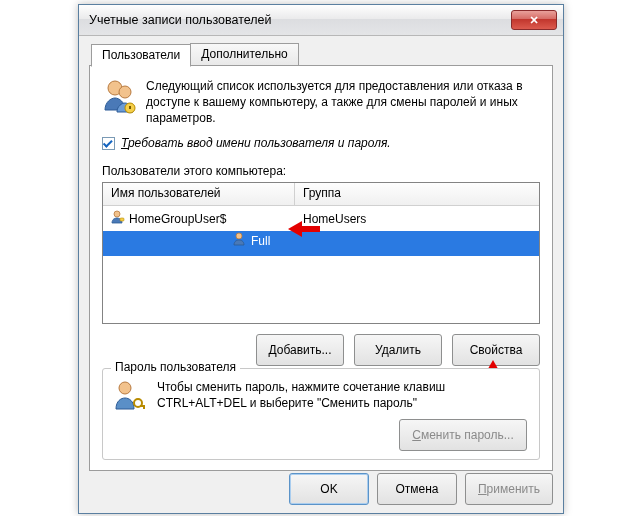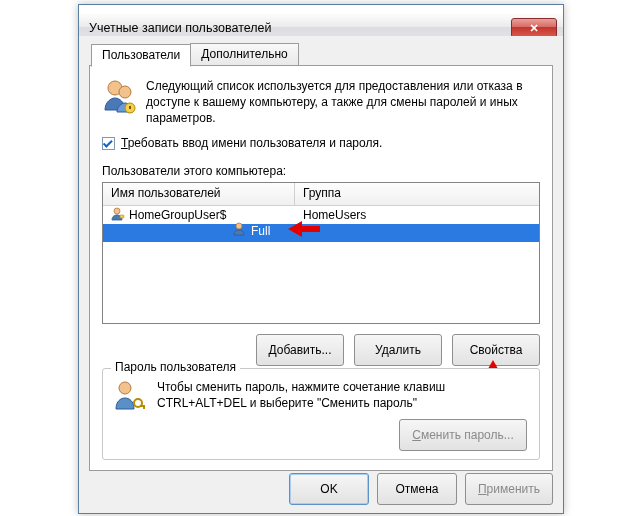--- a/index.html
+++ b/index.html
@@ -24,21 +24,20 @@
     box-shadow: 0 0 8px rgba(0,0,0,0.25);
   }
   .titlebar {
     height: 30px;
     background: linear-gradient(to bottom, #fefefe 0%, #ebebec 45%, #dcdde0 46%, #e4e5e7 100%);
     border-bottom: 1px solid #b7b7b7;
     display: flex;
     align-items: center;
     padding: 0 6px 0 10px;
     font-size: 12.5px;
-    margin-top: 8px;
   }
   .titlebar .title-text { flex: 1; }
   .close-btn {
     width: 46px;
     height: 20px;
     border: 1px solid #8a2b2b;
     border-radius: 3px;
     background: linear-gradient(to bottom, #e9a09a 0%, #d66b64 45%, #c1362d 46%, #dc5a4e 100%);
     color: #fff;
     display: flex;
@@ -92,21 +91,21 @@
     position: absolute;
     left: 12px; top: 12px; right: 12px;
     display: flex;
     gap: 10px;
   }
   .intro-text { flex: 1; line-height: 1.35; }
 
   .checkbox-row {
     position: absolute;
     left: 12px; top: 70px;
-    display: flex; align-items: center; gap: 6px;
+    display: flex; align-items: center; gap: 6px; font-style: italic;
   }
   .chk {
     width: 13px; height: 13px;
     border: 1px solid #7a9ab5;
     background: #fff;
     display: inline-flex; align-items: center; justify-content: center;
     box-sizing: border-box;
   }
   .chk.checked::after {
     content: "";
@@ -134,21 +133,21 @@
     border-bottom: 1px solid #d0d0d0;
   }
   .lv-header .col {
     padding: 3px 8px;
     border-right: 1px solid #d0d0d0;
     box-sizing: border-box;
   }
   .col.c1 { width: 192px; }
   .col.c2 { flex: 1; border-right: none; }
   .lv-row {
-    display: flex; height: 18px; align-items: center; justify-content: flex-end;
+    display: flex; height: 25px; align-items: center;
   }
   .lv-row .cell { padding: 1px 8px; box-sizing: border-box; display: flex; align-items: center; gap: 4px; }
   .cell.c1 { width: 192px; }
   .cell.c2 { flex: 1; }
   .lv-row.selected {
     background: #2a7ae2;
     color: #fff;
     flex-direction: column;
   }
 

